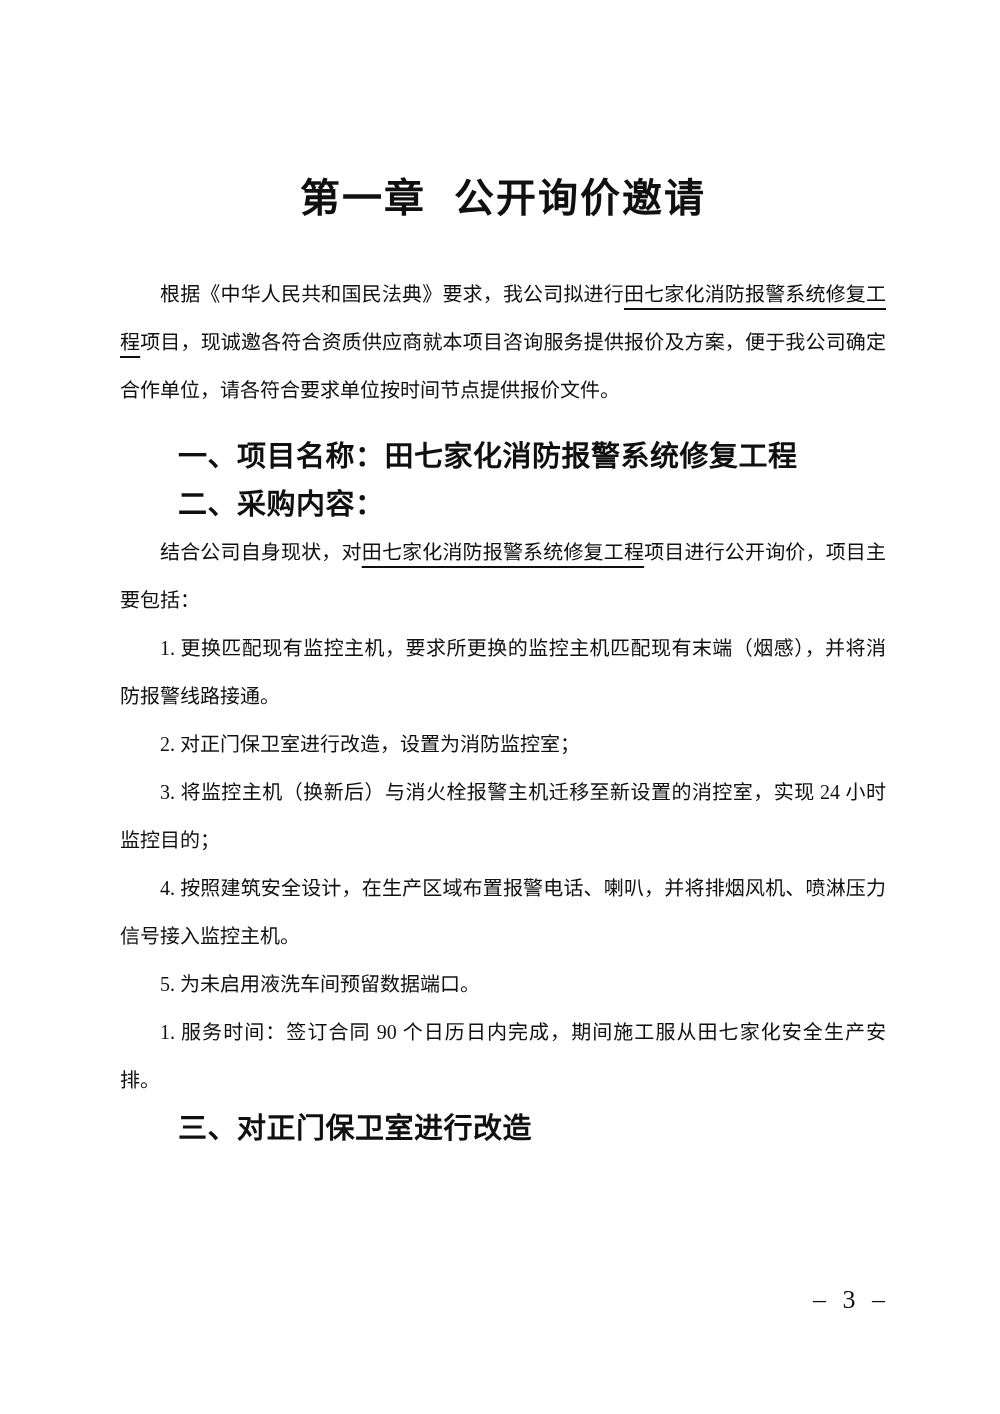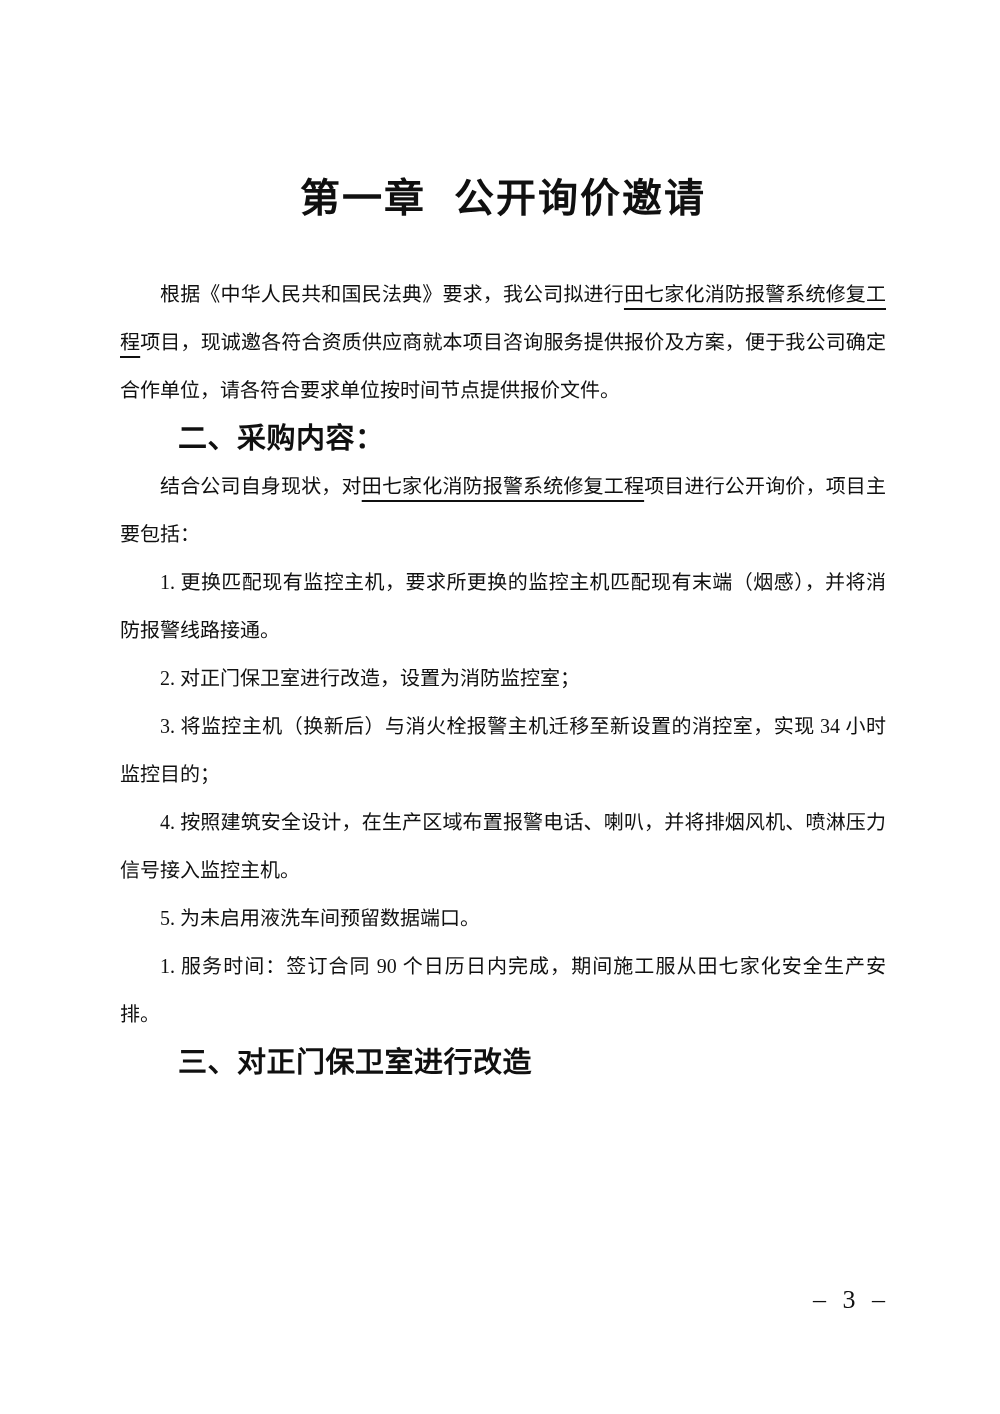--- a/index.html
+++ b/index.html
@@ -67,28 +67,29 @@
 </style>
 </head>
 <body>
 
 <div class="page">
 
   <h1 class="doc-title">第一章 公开询价邀请</h1>
 
   <p class="body-para"><span>根据《中华人民共和国民法典》要求，我公司拟进行</span><span class="u">田七家化消防报警系统修复工程</span><span>项目，现诚邀各符合资质供应商就本项目咨询服务提供报价及方案，便于我公司确定合作单位，请各符合要求单位按时间节点提供报价文件。</span></p>
 
+  <p class="heading heading-first">一、项目名称：田七家化消防报警系统修复工程</p>
 
   <p class="heading">二、采购内容：</p>
 
   <p class="body-para"><span>结合公司自身现状，对</span><span class="u">田七家化消防报警系统修复工程</span><span>项目进行公开询价，项目主要包括：</span></p>
 
   <p class="body-para">1. 更换匹配现有监控主机，要求所更换的监控主机匹配现有末端（烟感），并将消防报警线路接通。</p>
   <p class="body-para">2. 对正门保卫室进行改造，设置为消防监控室；</p>
-  <p class="body-para">3. 将监控主机（换新后）与消火栓报警主机迁移至新设置的消控室，实现 34 小时监控目的；</p>
+  <p class="body-para">3. 将监控主机（换新后）与消火栓报警主机迁移至新设置的消控室，实现 24 小时监控目的；</p>
   <p class="body-para">4. 按照建筑安全设计，在生产区域布置报警电话、喇叭，并将排烟风机、喷淋压力信号接入监控主机。</p>
   <p class="body-para">5. 为未启用液洗车间预留数据端口。</p>
   <p class="body-para">1. 服务时间：签订合同 90 个日历日内完成，期间施工服从田七家化安全生产安排。</p>
 
   <p class="heading">三、对正门保卫室进行改造</p>
 
   <div class="page-number">– 3 –</div>
 
 </div>
 

